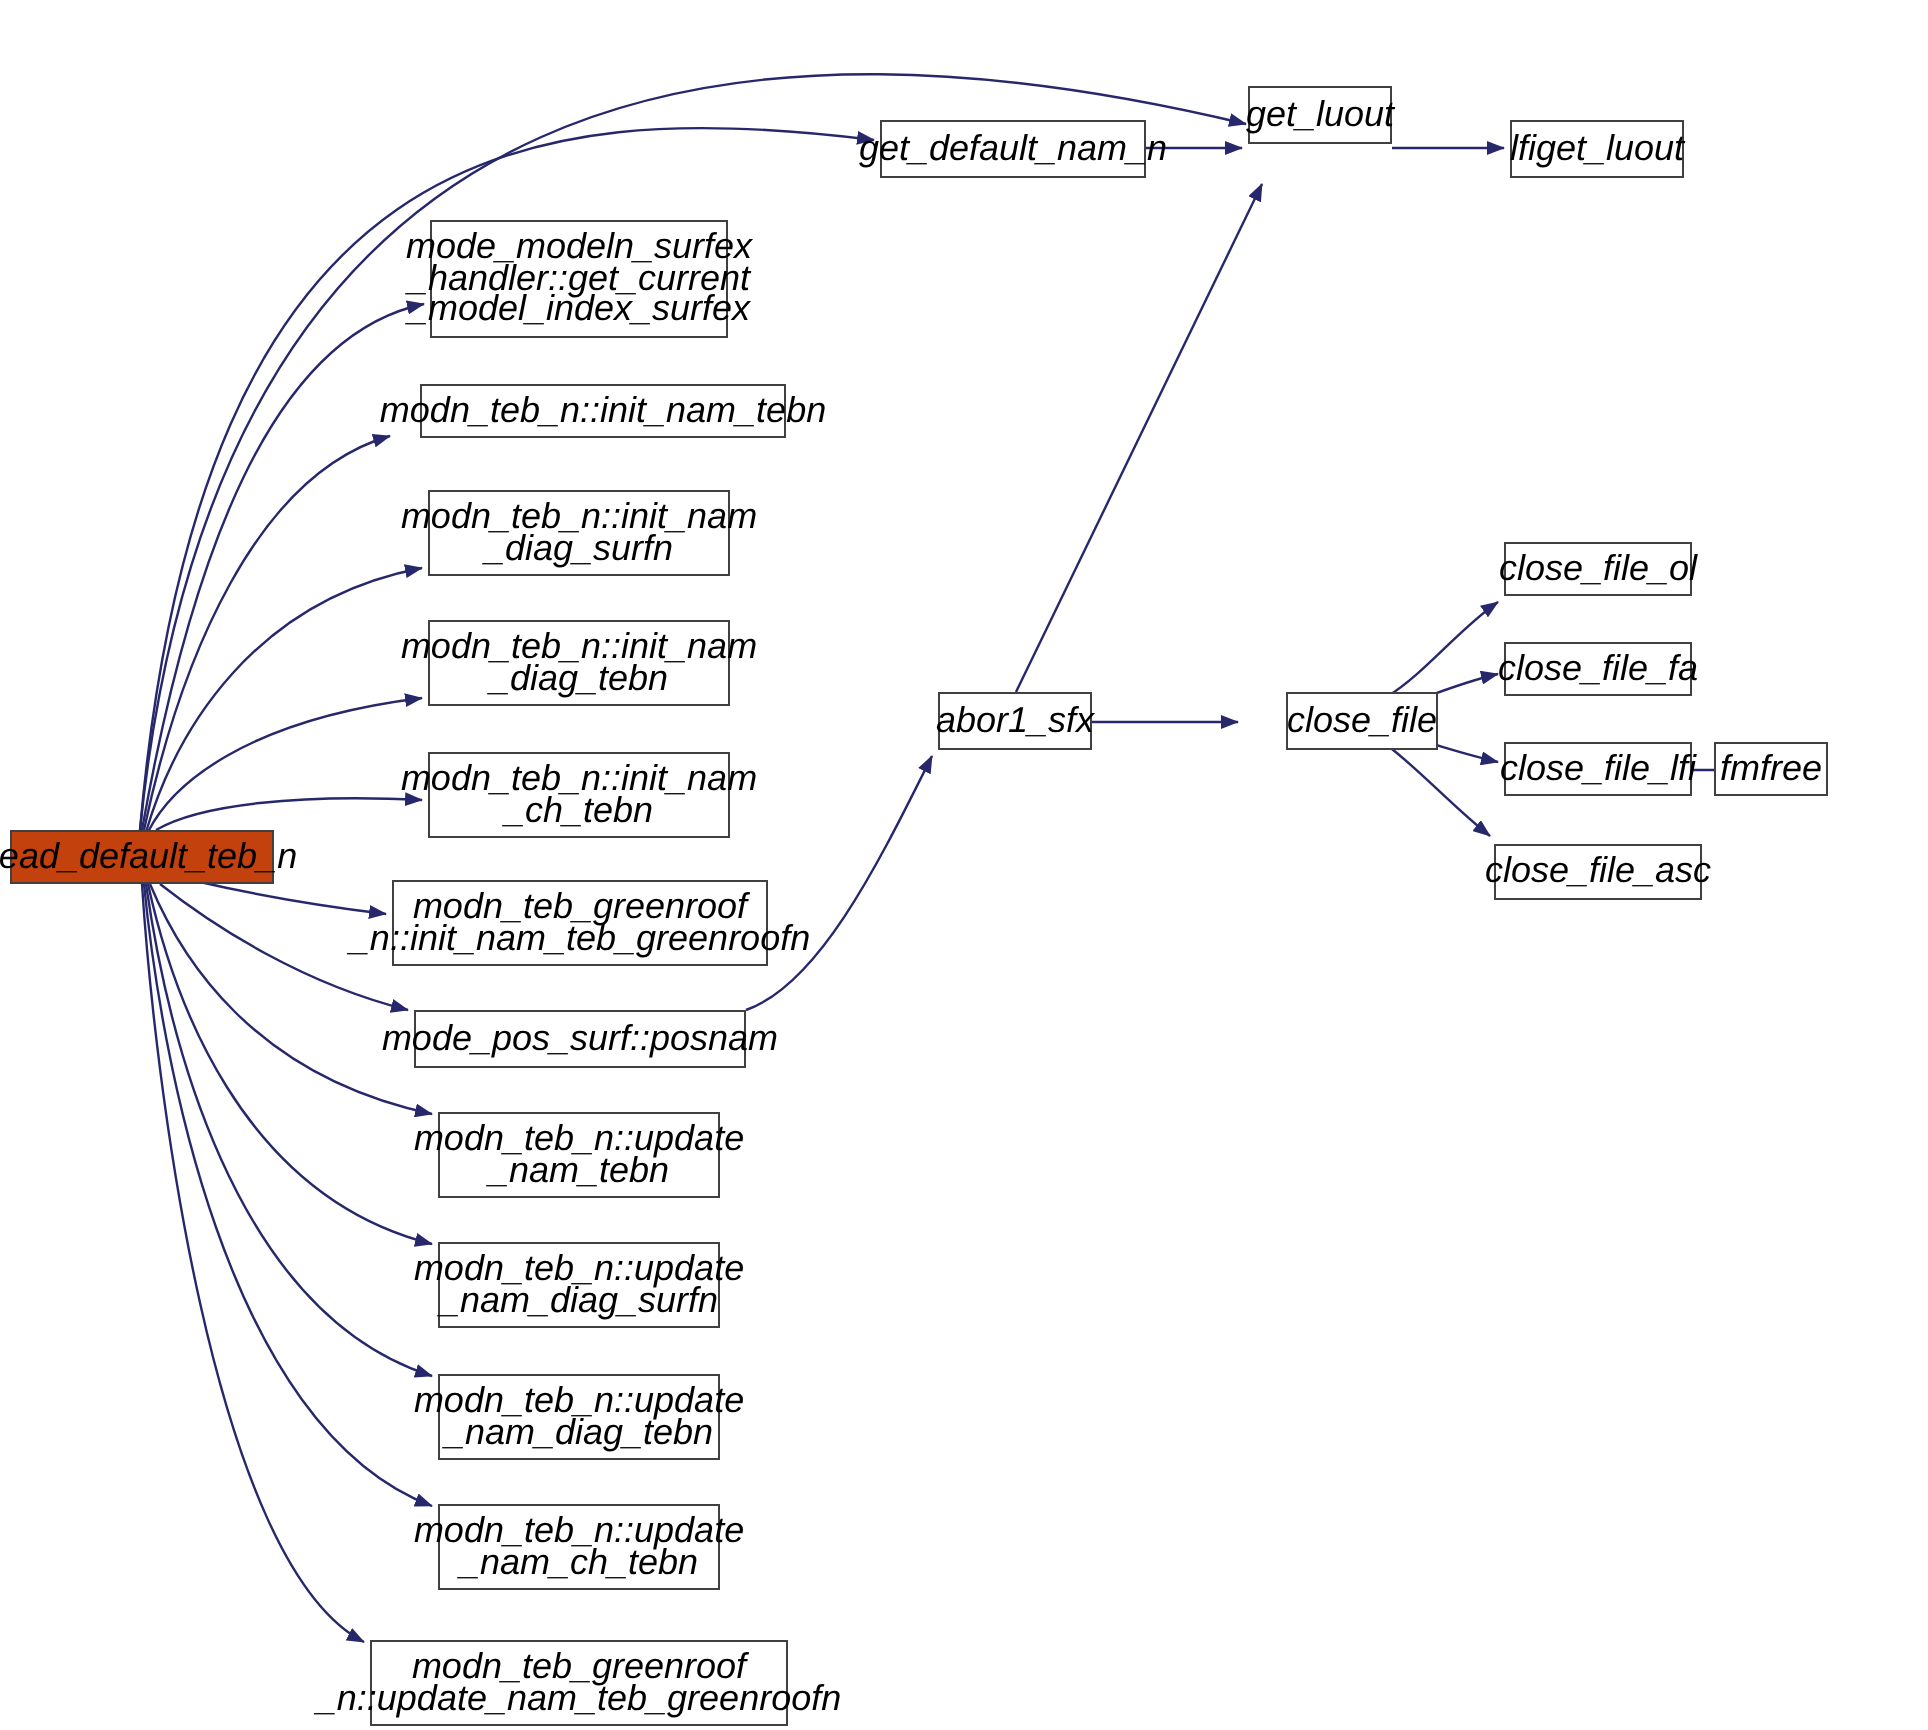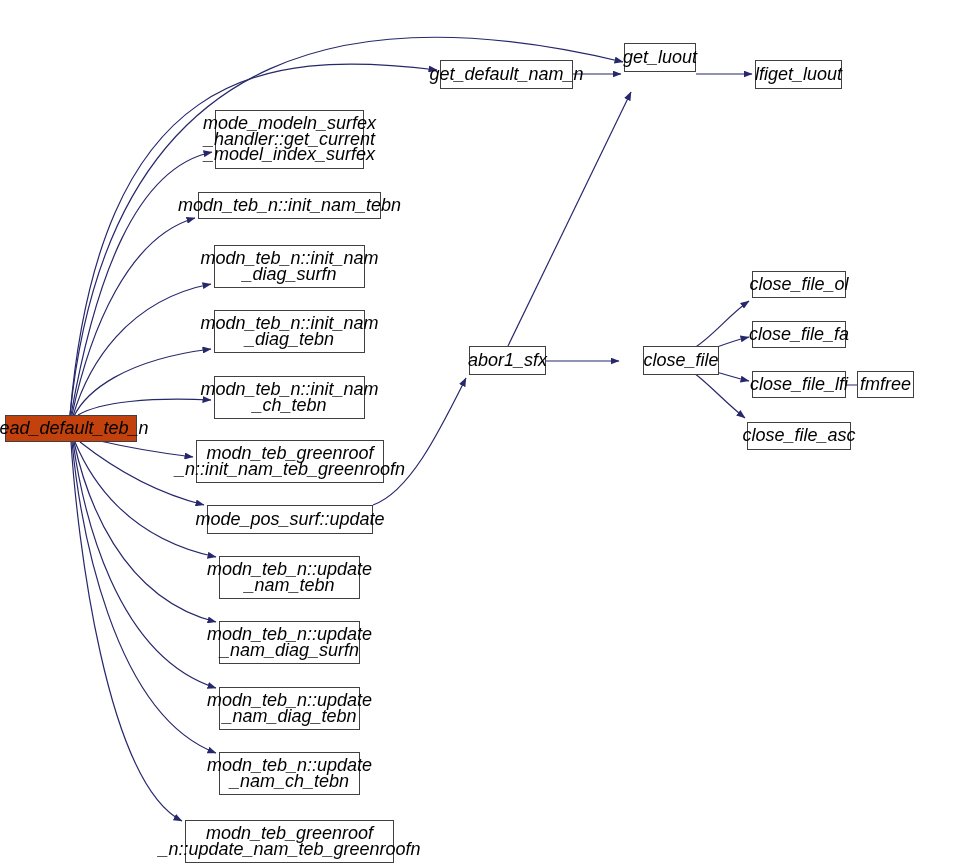--- a/index.html
+++ b/index.html
@@ -88,30 +88,30 @@
       </g>
   </svg>
   <div id="nodes-group">
       <div class="node root" style="left: 5px; top: 415px; width: 132px; height: 27px;"><span class="node-label">read_default_teb_n</span></div>
       <div class="node" style="left: 440px; top: 60px; width: 133px; height: 29px;"><span class="node-label">get_default_nam_n</span></div>
       <div class="node" style="left: 624px; top: 43px; width: 72px; height: 29px;"><span class="node-label">get_luout</span></div>
       <div class="node" style="left: 755px; top: 60px; width: 87px; height: 29px;"><span class="node-label">lfiget_luout</span></div>
       <div class="node" style="left: 215px; top: 110px; width: 149px; height: 59px;"><span class="node-label">mode_modeln_surfex
 _handler::get_current
 _model_index_surfex</span></div>
-      <div class="node" style="left: 198px; top: 192px; width: 183px; height: 27px;"><span class="node-label">modn_teb_n::init_nam_tebn</span></div>
+      <div class="node" style="left: 210px; top: 192px; width: 183px; height: 27px;"><span class="node-label">modn_teb_n::init_nam_tebn</span></div>
       <div class="node" style="left: 214px; top: 245px; width: 151px; height: 43px;"><span class="node-label">modn_teb_n::init_nam
 _diag_surfn</span></div>
       <div class="node" style="left: 214px; top: 310px; width: 151px; height: 43px;"><span class="node-label">modn_teb_n::init_nam
 _diag_tebn</span></div>
       <div class="node" style="left: 214px; top: 376px; width: 151px; height: 43px;"><span class="node-label">modn_teb_n::init_nam
 _ch_tebn</span></div>
       <div class="node" style="left: 196px; top: 440px; width: 188px; height: 43px;"><span class="node-label">modn_teb_greenroof
 _n::init_nam_teb_greenroofn</span></div>
-      <div class="node" style="left: 207px; top: 505px; width: 166px; height: 29px;"><span class="node-label">mode_pos_surf::update</span></div>
+      <div class="node" style="left: 207px; top: 505px; width: 166px; height: 29px;"><span class="node-label">mode_pos_surf::posnam</span></div>
       <div class="node" style="left: 219px; top: 556px; width: 141px; height: 43px;"><span class="node-label">modn_teb_n::update
 _nam_tebn</span></div>
       <div class="node" style="left: 219px; top: 621px; width: 141px; height: 43px;"><span class="node-label">modn_teb_n::update
 _nam_diag_surfn</span></div>
       <div class="node" style="left: 219px; top: 687px; width: 141px; height: 43px;"><span class="node-label">modn_teb_n::update
 _nam_diag_tebn</span></div>
       <div class="node" style="left: 219px; top: 752px; width: 141px; height: 43px;"><span class="node-label">modn_teb_n::update
 _nam_ch_tebn</span></div>
       <div class="node" style="left: 185px; top: 820px; width: 209px; height: 43px;"><span class="node-label">modn_teb_greenroof
 _n::update_nam_teb_greenroofn</span></div>

